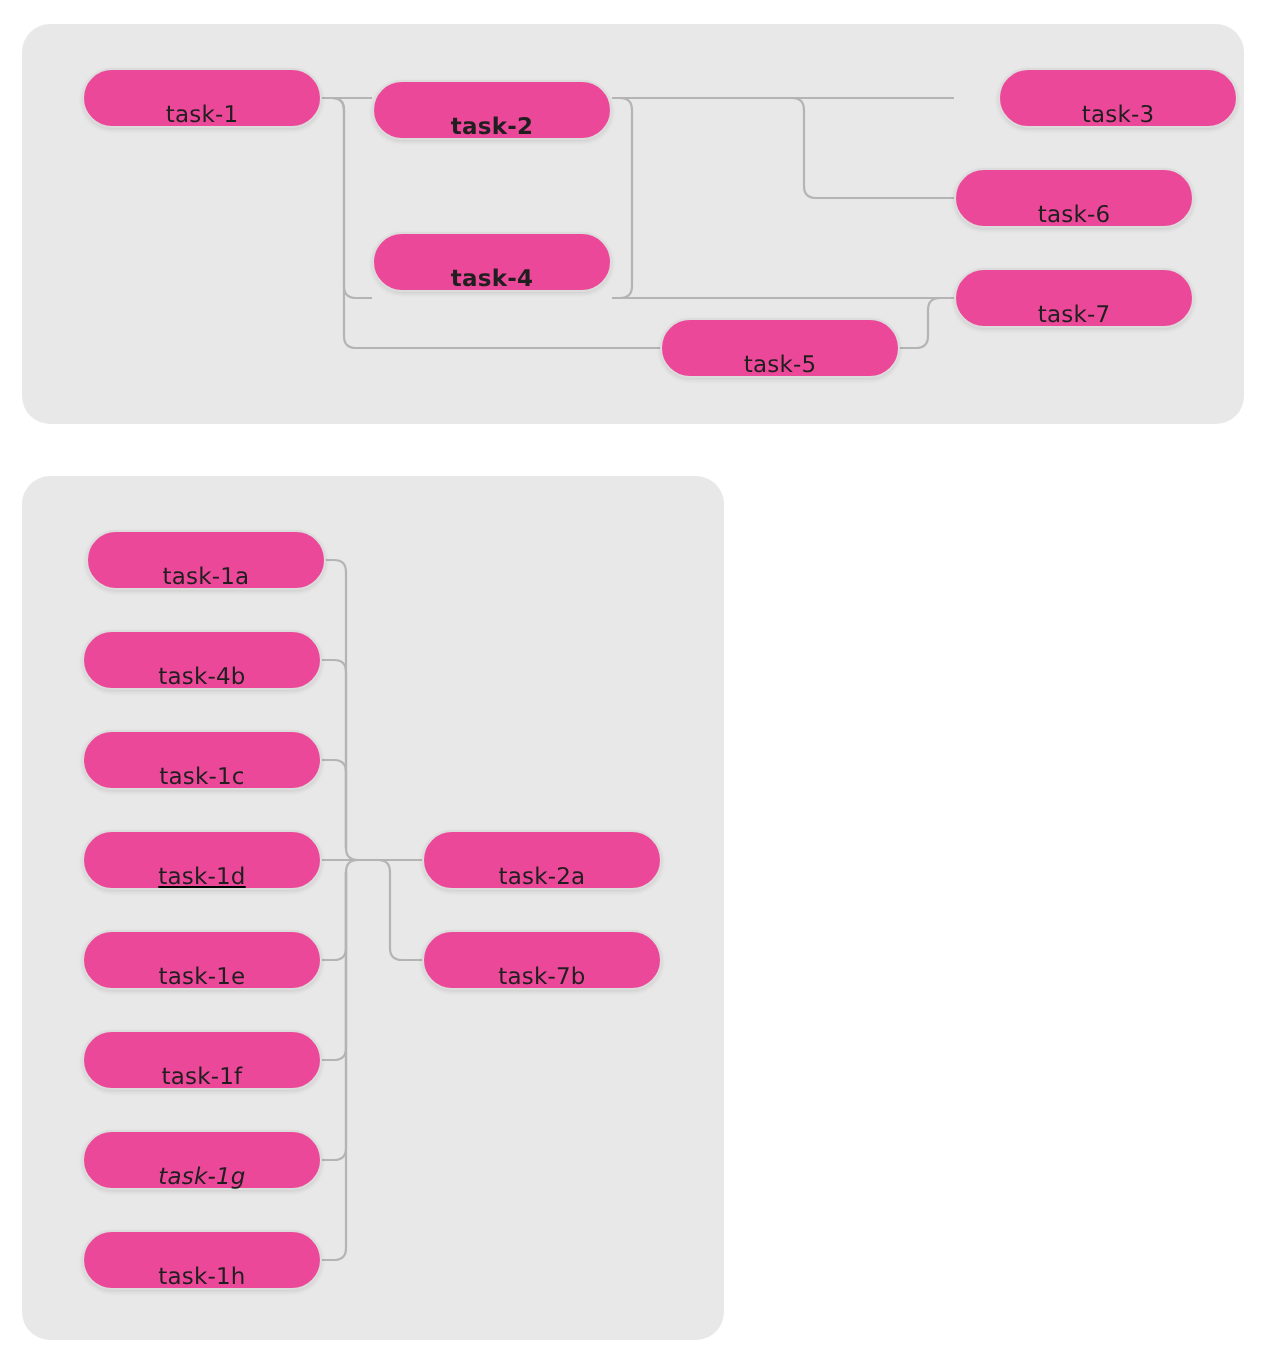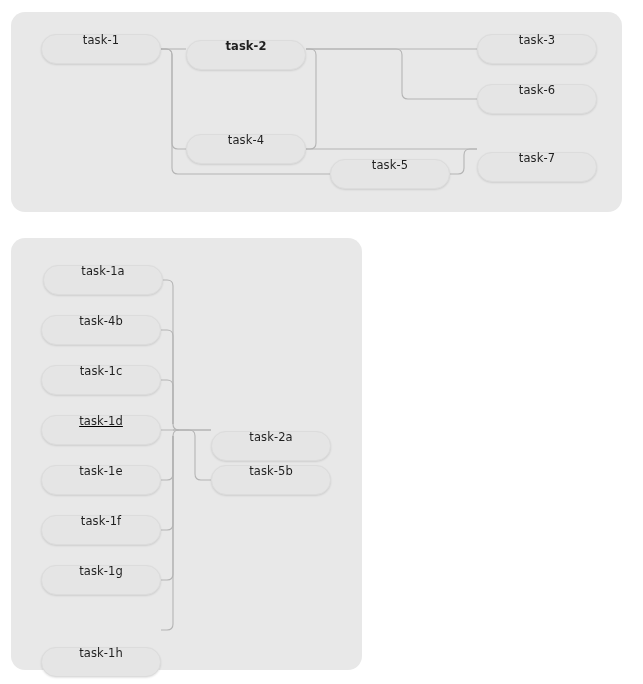--- a/index.html
+++ b/index.html
@@ -31,26 +31,26 @@
   .edge-path {
     fill: none;
     stroke: #b4b4b4;
     stroke-width: 1.1;
   }
   .task-node {
     position: absolute;
     width: 120px;
     height: 30px;
     box-sizing: border-box;
-    background: #e5e5e5;
+    background: #ec4899;
     border: 1px solid #dcdcdc;
     border-radius: 15px;
     box-shadow: 0 1px 2px rgba(0,0,0,0.11);
     display: flex;
-    align-items: flex-start;
+    align-items: flex-end;
     justify-content: center;
   }
   .task-node-label {
     font-size: 11.5px;
     color: #1f1f1f;
     letter-spacing: 0.1px;
     line-height: 1;
     white-space: nowrap;
   }
 </style>
@@ -77,30 +77,30 @@
 
   <path class="edge-path" d="M 306 49 L 310 49 Q 316 49 316 55 L 316 143 Q 316 149 310 149 L 306 149" stroke="#b4b4b4"></path>
 </svg>
 
 <div class="task-node" id="node-task-1" style="left: 41px; top: 34px; width: 120px; height: 30px;">
   <span class="task-node-label">task-1</span>
 </div>
 <div class="task-node" id="node-task-2" style="left: 186px; top: 40px; width: 120px; height: 30px; font-weight: bold;">
   <span class="task-node-label">task-2</span>
 </div>
-<div class="task-node" id="node-task-3" style="left: 477px; top: 34px; width: 120px; height: 30px;">
+<div class="task-node" id="node-task-3" style="left: 499px; top: 34px; width: 120px; height: 30px;">
   <span class="task-node-label">task-3</span>
 </div>
 <div class="task-node" id="node-task-6" style="left: 477px; top: 84px; width: 120px; height: 30px;">
   <span class="task-node-label">task-6</span>
 </div>
-<div class="task-node" id="node-task-4" style="left: 186px; top: 134px; width: 120px; height: 30px;">
+<div class="task-node" id="node-task-4" style="left: 186px; top: 116px; width: 120px; height: 30px; font-weight: bold;">
   <span class="task-node-label">task-4</span>
 </div>
-<div class="task-node" id="node-task-7" style="left: 477px; top: 152px; width: 120px; height: 30px;">
+<div class="task-node" id="node-task-7" style="left: 477px; top: 134px; width: 120px; height: 30px;">
   <span class="task-node-label">task-7</span>
 </div>
 <div class="task-node" id="node-task-5" style="left: 330px; top: 159px; width: 120px; height: 30px;">
   <span class="task-node-label">task-5</span>
 </div>
 
 <div class="graph-panel" id="panel-lower" style="left: 11px; top: 238px; width: 351px; height: 432px; background: rgb(232, 232, 232);"></div>
 
 <svg class="edge-layer" id="edges-lower" viewBox="0 0 643 684">
 
@@ -127,24 +127,24 @@
 </div>
 <div class="task-node" id="node-task-1d" style="left: 41px; top: 415px; width: 120px; height: 30px; text-decoration: underline;">
   <span class="task-node-label">task-1d</span>
 </div>
 <div class="task-node" id="node-task-1e" style="left: 41px; top: 465px; width: 120px; height: 30px;">
   <span class="task-node-label">task-1e</span>
 </div>
 <div class="task-node" id="node-task-1f" style="left: 41px; top: 515px; width: 120px; height: 30px;">
   <span class="task-node-label">task-1f</span>
 </div>
-<div class="task-node" id="node-task-1g" style="left: 41px; top: 565px; width: 120px; height: 30px;">
+<div class="task-node" id="node-task-1g" style="left: 41px; top: 565px; width: 120px; height: 30px; font-style: italic;">
   <span class="task-node-label">task-1g</span>
 </div>
-<div class="task-node" id="node-task-1h" style="left: 41px; top: 615px; width: 120px; height: 30px; margin-top: 32px;">
+<div class="task-node" id="node-task-1h" style="left: 41px; top: 615px; width: 120px; height: 30px;">
   <span class="task-node-label">task-1h</span>
 </div>
-<div class="task-node" id="node-task-2a" style="left: 211px; top: 431px; width: 120px; height: 30px;">
+<div class="task-node" id="node-task-2a" style="left: 211px; top: 415px; width: 120px; height: 30px;">
   <span class="task-node-label">task-2a</span>
 </div>
 <div class="task-node" id="node-task-2b" style="left: 211px; top: 465px; width: 120px; height: 30px;">
-  <span class="task-node-label">task-5b</span>
+  <span class="task-node-label">task-7b</span>
 </div>
 
 </body></html>

